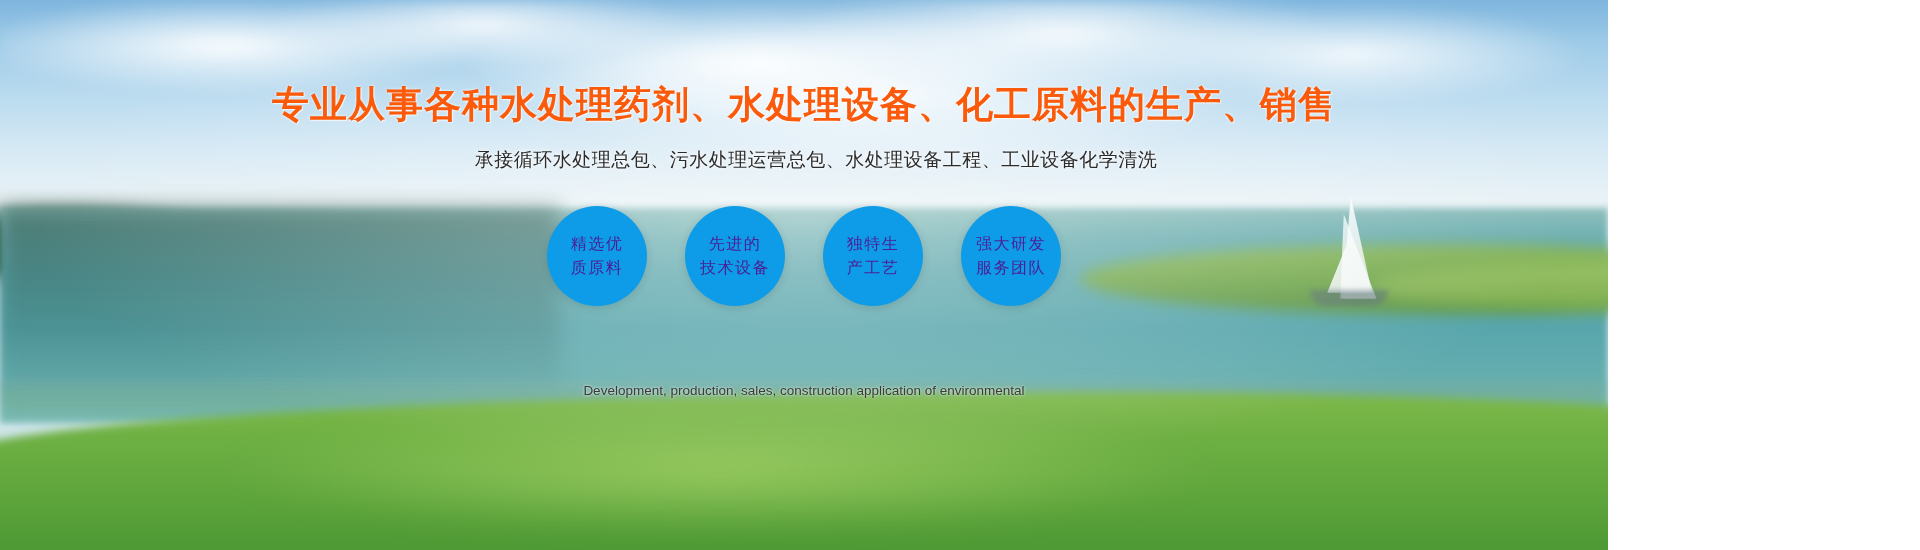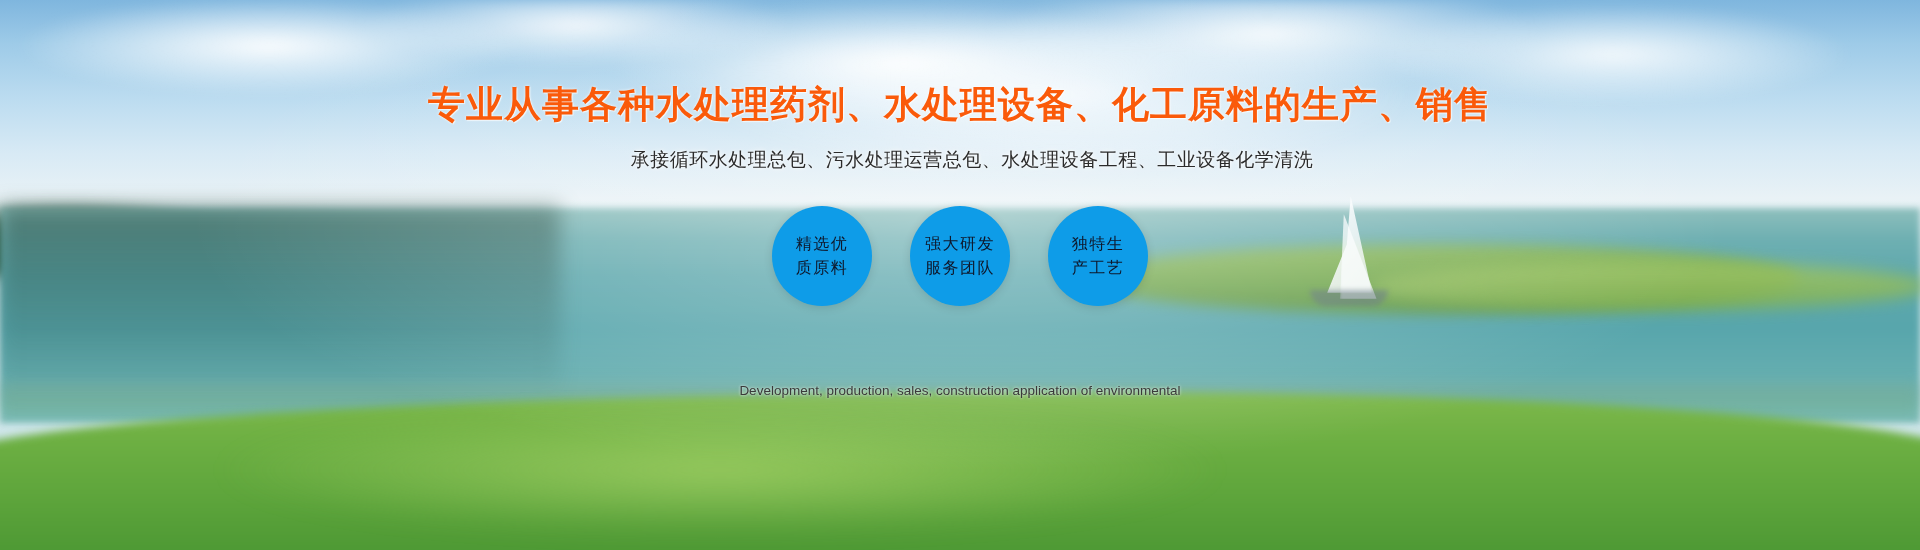--- a/index.html
+++ b/index.html
@@ -6,21 +6,21 @@
     margin: 0;
     padding: 0;
     background: #ffffff;
   }
   body {
     font-family: "Liberation Sans", sans-serif;
   }
 
   .banner {
     position: relative;
-    width: 1920px;
+    width: 1608px;
     height: 550px;
     overflow: hidden;
   }
 
   
   .bg {
     position: absolute;
     inset: 0;
     
     background: linear-gradient(to bottom,
@@ -241,21 +241,21 @@
     display: flex;
     justify-content: center;
     align-items: center;
     gap: 38px;
   }
   .circle {
     width: 100px;
     height: 100px;
     border-radius: 50%;
     background: #0e9ce8;
-    color: #0f172a;
+    color: #4c1d95;
     display: flex;
     flex-direction: column;
     align-items: center;
     justify-content: center;
     font-size: 16px;
     line-height: 1.5;
     letter-spacing: 1.5px;
     box-shadow: 0 2px 10px rgba(0,0,0,0.12);
     cursor: pointer;
   }
@@ -300,27 +300,31 @@
     <div class="headline">专业从事各种水处理药剂、水处理设备、化工原料的生产、销售</div>
 
     <div class="subhead">承接循环水处理总包、污水处理运营总包、水处理设备工程、工业设备化学清洗</div>
 
     <div class="circles">
       <div class="circle">
         <span class="l1">精选优</span>
         <span class="l2">质原料</span>
       </div>
       <div class="circle">
-        <span class="l1">强大研发</span>
-        <span class="l2">服务团队</span>
+        <span class="l1">先进的</span>
+        <span class="l2">技术设备</span>
       </div>
       <div class="circle">
         <span class="l1">独特生</span>
         <span class="l2">产工艺</span>
       </div>
+      <div class="circle">
+        <span class="l1">强大研发</span>
+        <span class="l2">服务团队</span>
+      </div>
     </div>
 
     <div class="english">
       <span class="line">Development, production, sales, construction application of environmental</span>
     </div>
 
   </div>
 </div>
 
 </body></html>

